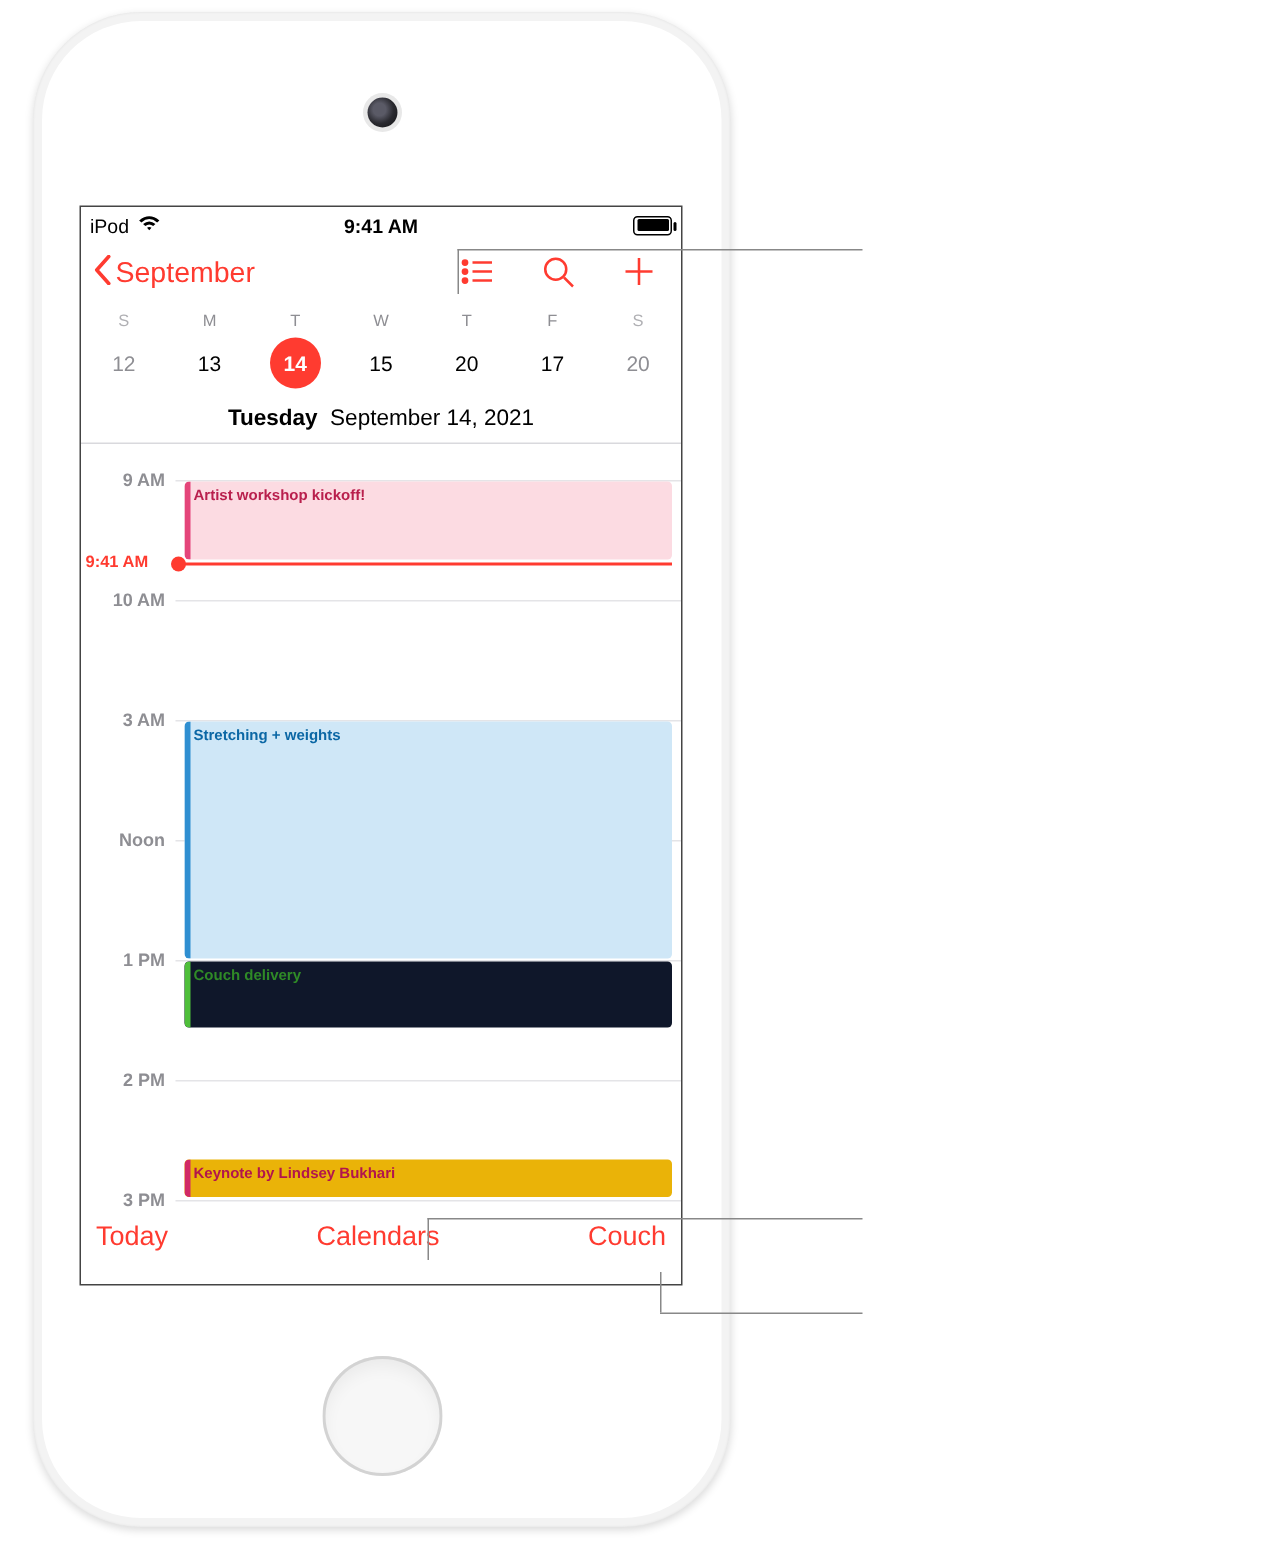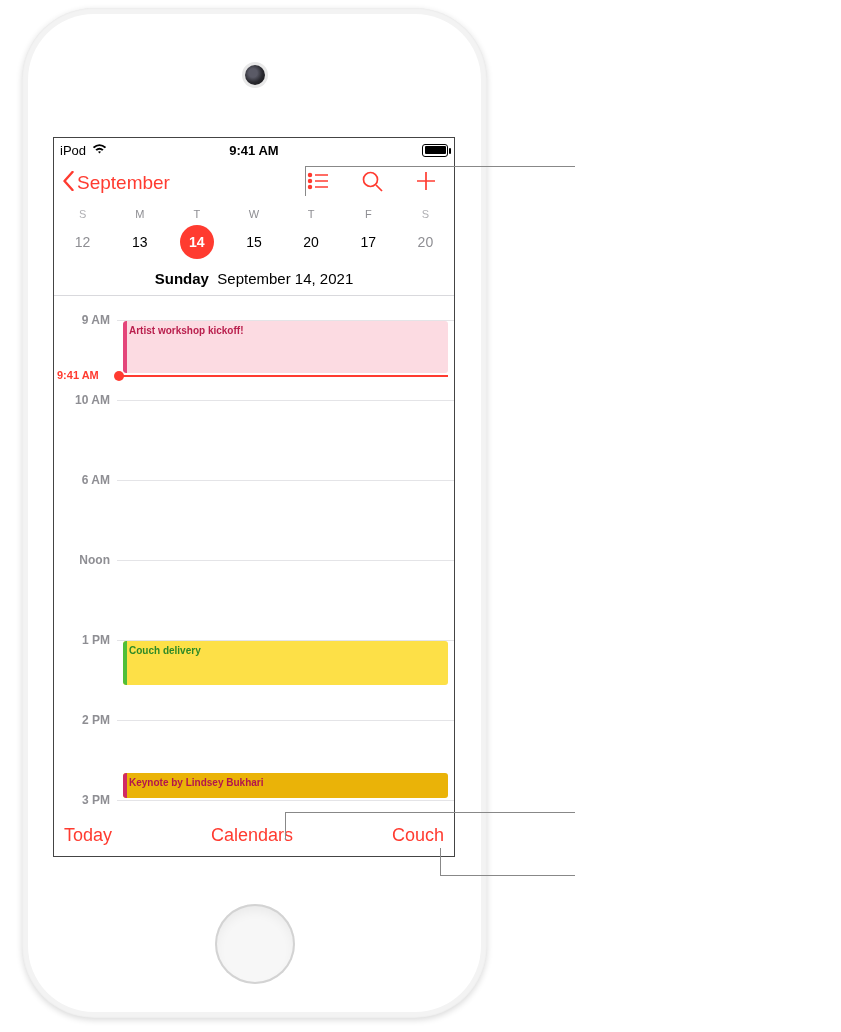--- a/index.html
+++ b/index.html
@@ -83,35 +83,35 @@
   .grid-lines { position:absolute; left:63px; right:0; top:0; bottom:0; }
   .gline { position:absolute; left:0; right:0; height:1px; background:#e4e4e7; }
 
   .events { position:absolute; left:69px; right:6px; top:0; bottom:0; }
   .event { position:absolute; left:0; right:0; border-radius:3px; padding:4px 6px; font-size:10px; font-weight:600; overflow:hidden; }
   .event .bar { position:absolute; left:0; top:0; bottom:0; width:4px; border-radius:3px 0 0 3px; }
   .ev-pink   { background:#fcdbe2; color:#b91f4d; }
   .ev-pink .bar { background:#e4457a; }
   .ev-blue   { background:#cfe7f7; color:#0b67a5; }
   .ev-blue .bar { background:#2f8fd1; }
-  .ev-green  { background:#fde047; color:#2f8a27; }
+  .ev-green  { background:#0f172a; color:#2f8a27; }
   .ev-green .bar { background:#4fbf3a; }
   .ev-rose   { background:#eab308; color:#b2154d; }
   .ev-rose .bar { background:#d12a66; }
   .ev-yellow { background:#fbf4c3; }
   .ev-yellow .bar { background:#e8d33b; }
 
   
   .now-line { position:absolute; left:0; right:6px; }
   .now-label { position:absolute; left:0; font-size:11px; color:#ff3b30; font-weight:700; transform:translateY(-50%); background:#fff; padding:0 3px; }
   .now-rule { position:absolute; left:63px; right:0; height:2px; background:#ff3b30; }
   .now-dot { position:absolute; left:63px; width:10px; height:10px; background:#ff3b30; border-radius:50%; transform:translate(-3px,-4px); }
 
   
-  .toolbar { position:absolute; left:0; right:0; bottom:0; height:42px; background:#fff; display:flex; align-items:center; justify-content:space-between; padding:0 10px; border-top:0px solid #e4e4e7; }
+  .toolbar { position:absolute; left:0; right:0; bottom:0; height:42px; background:#fff; display:flex; justify-content:space-between; padding:0 10px; border-top:0px solid #e4e4e7; }
   .toolbar .tbtn { color:#ff3b30; font-size:18px; }
 
   
   .call-line { position:absolute; border-top:1px solid #888; }
   .call-drop { position:absolute; border-left:1px solid #888; }
 </style>
 </head>
 <body>
 
 <div class="canvas">
@@ -206,50 +206,54 @@
           </div>
         <div class="cell">
             <div class="num">17</div>
           </div>
         <div class="cell weekend">
             <div class="num">20</div>
           </div>
       </div>
 
       <div class="full-date">
-        <span class="dow">Sunday</span>&nbsp;&nbsp;<span>September 14, 2021</span>
+        <span class="dow">Tuesday</span>&nbsp;&nbsp;<span>September 14, 2021</span>
       </div>
 
       <div class="hr"></div>
 
       <div class="timeline">
         <div class="hour-col">
           <div class="hour-label" style="top:24px">9 AM</div>
           <div class="hour-label" style="top:104px">10 AM</div>
-          <div class="hour-label" style="top:184px">6 AM</div>
+          <div class="hour-label" style="top:184px">3 AM</div>
           <div class="hour-label" style="top:264px">Noon</div>
           <div class="hour-label" style="top:344px">1 PM</div>
           <div class="hour-label" style="top:424px">2 PM</div>
           <div class="hour-label" style="top:504px">3 PM</div>
         </div>
         <div class="grid-lines">
           <div class="gline" style="top:24px"></div>
           <div class="gline" style="top:104px"></div>
           <div class="gline" style="top:184px"></div>
           <div class="gline" style="top:264px"></div>
           <div class="gline" style="top:344px"></div>
           <div class="gline" style="top:424px"></div>
           <div class="gline" style="top:504px"></div>
         </div>
 
         <div class="events">
           <div class="event ev-pink" style="top:25px; height:52px;">
             <span class="bar"></span>
             <span>Artist workshop kickoff!</span>
           </div>
+          <div class="event ev-blue" style="top:185px; height:158px;">
+            <span class="bar"></span>
+            <span>Stretching + weights</span>
+          </div>
           <div class="event ev-green" style="top:345px; height:44px;">
             <span class="bar"></span>
             <span>Couch delivery</span>
           </div>
           <div class="event ev-rose" style="top:477px; height:25px;">
             <span class="bar"></span>
             <span>Keynote by Lindsey Bukhari</span>
           </div>
           <div class="event ev-yellow" style="top:522px; height:7px; padding:0;">
             <span class="bar"></span>

